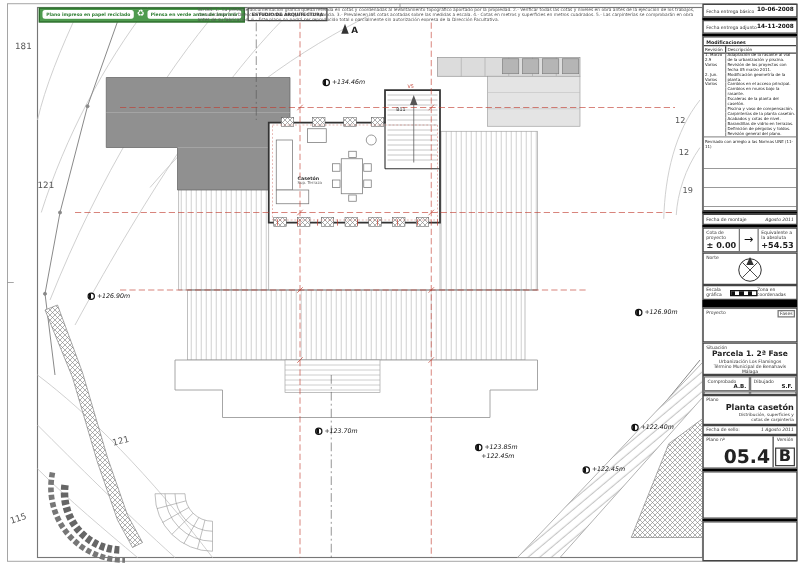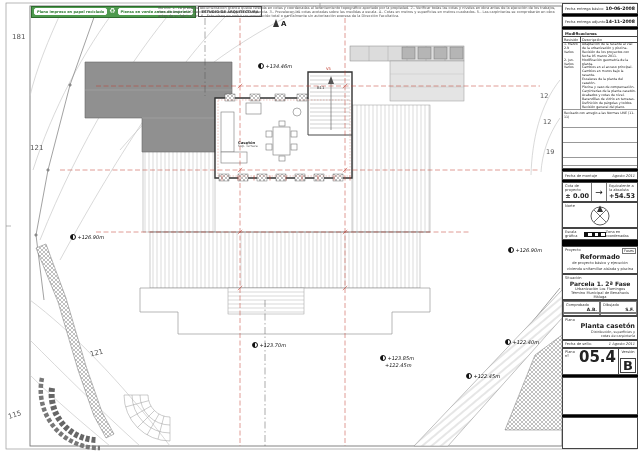--- a/index.html
+++ b/index.html
@@ -41,21 +41,21 @@
   .cotacell{flex:1;padding:1px 2px;display:flex;flex-direction:column;justify-content:space-between;}
   .cotacell .big{font-size:6.5px;font-weight:bold;text-align:right;}
   .cotaarrow{width:14px;display:flex;align-items:center;justify-content:center;font-size:9px;color:#111;}
   .scalebar{width:26px;height:3px;border:0.6px solid #111;
             background:repeating-linear-gradient(90deg,#111 0 3.3px,#fff 3.3px 6.6px);}
   .ctrtxt{text-align:center;}
   .credgrid{display:grid;grid-template-columns:1fr 1fr;grid-template-rows:1fr 1fr;height:100%;}
   .credcell{border:0.3px solid #777;padding:0.5px 2px;display:flex;flex-direction:column;justify-content:space-between;}
   .credcell .v{font-size:4.4px;font-weight:bold;text-align:right;}
   .numgrid{display:flex;height:100%;}
-  .numleft{flex:1;padding:1px 2px;display:flex;flex-direction:row;justify-content:space-between;}
+  .numleft{flex:1;padding:1px 2px;display:flex;flex-direction:column;justify-content:space-between;}
   .numleft .n{font-size:15px;font-weight:bold;text-align:right;line-height:15px;}
   .numright{width:19px;border-left:0.8px solid #444;padding:1px 1px;display:flex;flex-direction:column;
             justify-content:space-between;align-items:center;box-sizing:border-box;}
   .numright .n{font-size:13px;font-weight:bold;line-height:13px;border:0.8px solid #444;padding:0 2.5px;}
   .rlbl{font-size:3.4px;color:#333;text-align:right;}
 </style>
 </head>
 <body>
 
 <svg class="abs" style="left:0;top:0" width="640" height="452" viewBox="0 0 640 452">
@@ -370,25 +370,20 @@
 
   <div class="tb row2" style="height:12px;margin-bottom:6px">
     <span class="lbl">Escala gráfica</span>
     <span class="scalebar"></span>
     <span class="lbl">Zona en coordenadas</span>
   </div>
 
   <div class="tb" style="height:28px;padding:1px 2px">
     <span class="lbl" style="position:absolute;left:2px;top:1px">Proyecto</span>
     <span class="lbl" style="position:absolute;right:1px;top:1px;border:0.5px solid #777;padding:0 1px">Fases</span>
-    <div class="ctrtxt" style="margin-top:5px">
-      <div style="font-size:6.5px;font-weight:bold">Reformado</div>
-      <div class="lbl">de proyecto básico y ejecución</div>
-      <div class="lbl" style="margin-top:2px">vivienda unifamiliar aislada y piscina</div>
-    </div>
   </div>
 
   <div class="tb" style="height:26px;padding:1px 2px">
     <span class="lbl" style="position:absolute;left:2px;top:1px">Situación</span>
     <div class="ctrtxt" style="margin-top:4px">
       <div style="font-size:6px;font-weight:bold">Parcela 1. 2ª Fase</div>
       <div class="lbl">Urbanización Los Flamingos</div>
       <div class="lbl">Término Municipal de Benahavís</div>
       <div class="lbl">Málaga</div>
     </div>

